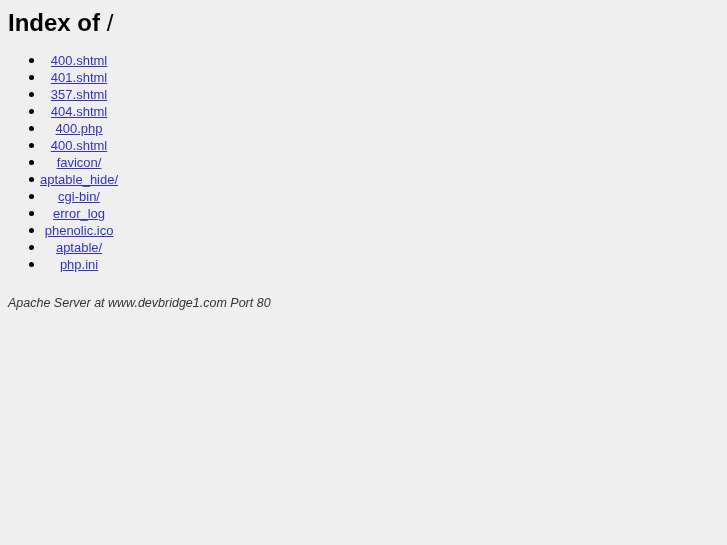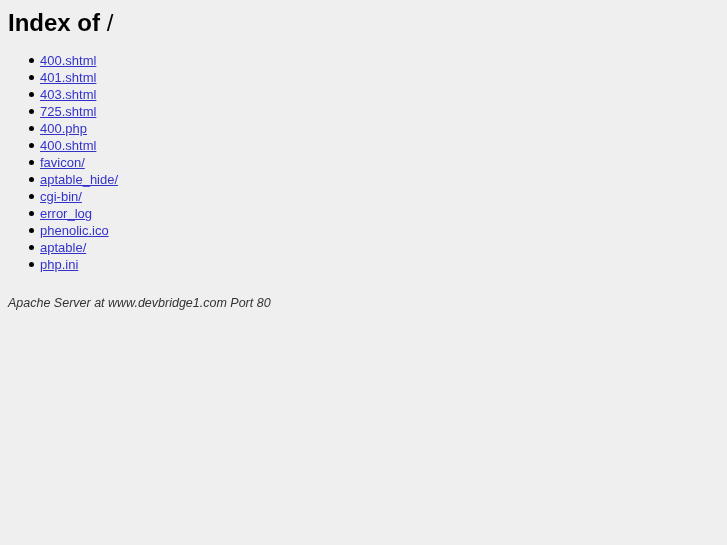--- a/index.html
+++ b/index.html
@@ -44,20 +44,21 @@
     margin: 0;
     padding: 0 0 0 40px;
     list-style: none;
     font-size: 13px;
   }
   ul#listing li {
     position: relative;
     height: 17px;
     line-height: 17px;
     white-space: nowrap;
+    text-align: center;
   }
   ul#listing li .bullet {
     position: absolute;
     left: -11px;
     top: 6px;
     width: 5px;
     height: 5px;
     border-radius: 50%;
     background: #000000;
     display: block;
@@ -90,25 +91,25 @@
     <li>
       <span class="bullet"></span>
       <a href="#">400.shtml</a>
     </li>
     <li>
       <span class="bullet"></span>
       <a href="#">401.shtml</a>
     </li>
     <li>
       <span class="bullet"></span>
-      <a href="#">403.shtml</a>
+      <a href="#">357.shtml</a>
     </li>
     <li>
       <span class="bullet"></span>
-      <a href="#">725.shtml</a>
+      <a href="#">404.shtml</a>
     </li>
     <li>
       <span class="bullet"></span>
       <a href="#">400.php</a>
     </li>
     <li>
       <span class="bullet"></span>
       <a href="#">400.shtml</a>
     </li>
     <li>

